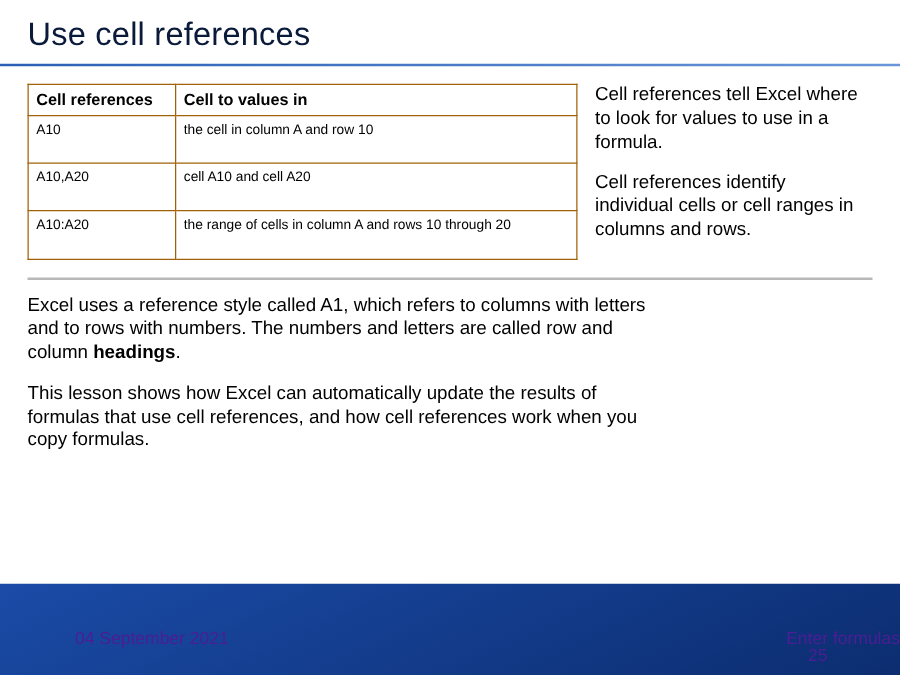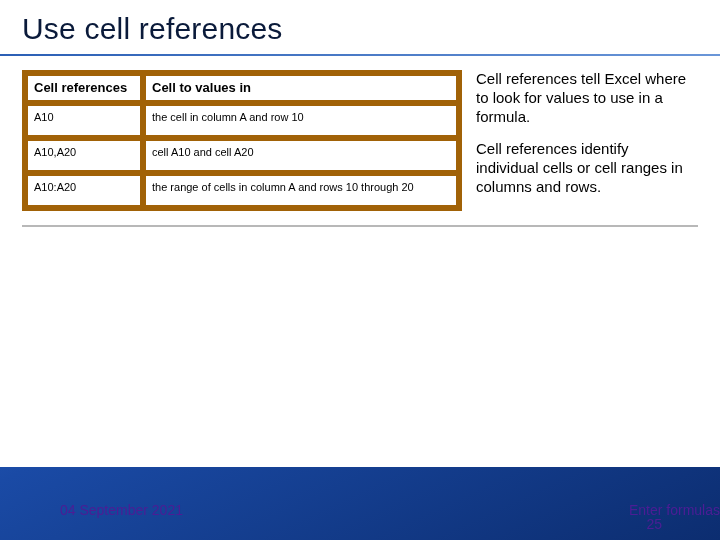--- a/index.html
+++ b/index.html
@@ -12,39 +12,39 @@
   }
   .content {
     background: #fff;
     position: absolute;
     top: 0; left: 0;
     width: 720px;
     height: 467px;
     padding: 12px 22px 10px 22px;
   }
   .title {
-    font-size: 30px;
+    font-size: 26px;
     color: #0a1a3a;
     font-weight: 400;
     letter-spacing: 0.2px;
   }
   .title-rule {
     height: 2px;
     background: linear-gradient(to right,#2b5fb5,#6a96d8);
     margin: 8px -22px 14px -22px;
   }
   .top-row { display: flex; gap: 14px; }
   .table {
     border-collapse: collapse;
     width: 440px;
     font-size: 11px;
     background: #fff;
   }
   .table th, .table td {
-    border: 6px solid #a16207;
+    border: 1px solid #a16207;
     padding: 5px 6px;
     text-align: left;
     vertical-align: top;
     line-height: 1.25;
   }
   .table th {
     font-size: 13px;
     font-weight: 700;
     background: #fff;
     padding-top:4px;
@@ -116,20 +116,24 @@
 
     <div class="side">
       <p>Cell references tell Excel where to look for values to use in a formula.</p>
       <p>Cell references identify individual cells or cell ranges in columns and rows.</p>
     </div>
   </div>
 
   <hr class="divider">
 
   <div class="body-text">
+    <p>
+      <span>Excel uses a reference style called A1, which refers to columns with letters and to rows with numbers. The numbers and letters are called row and column </span><span class="bold">headings</span><span>.</span>
+    </p>
+    <p>This lesson shows how Excel can automatically update the results of formulas that use cell references, and how cell references work when you copy formulas.</p>
   </div>
 </div>
 
 <div class="footer">
   <div class="date">04 September 2021</div>
   <div class="center">Enter formulas</div>
   <div class="page">25</div>
 </div>
 
 </body></html>

